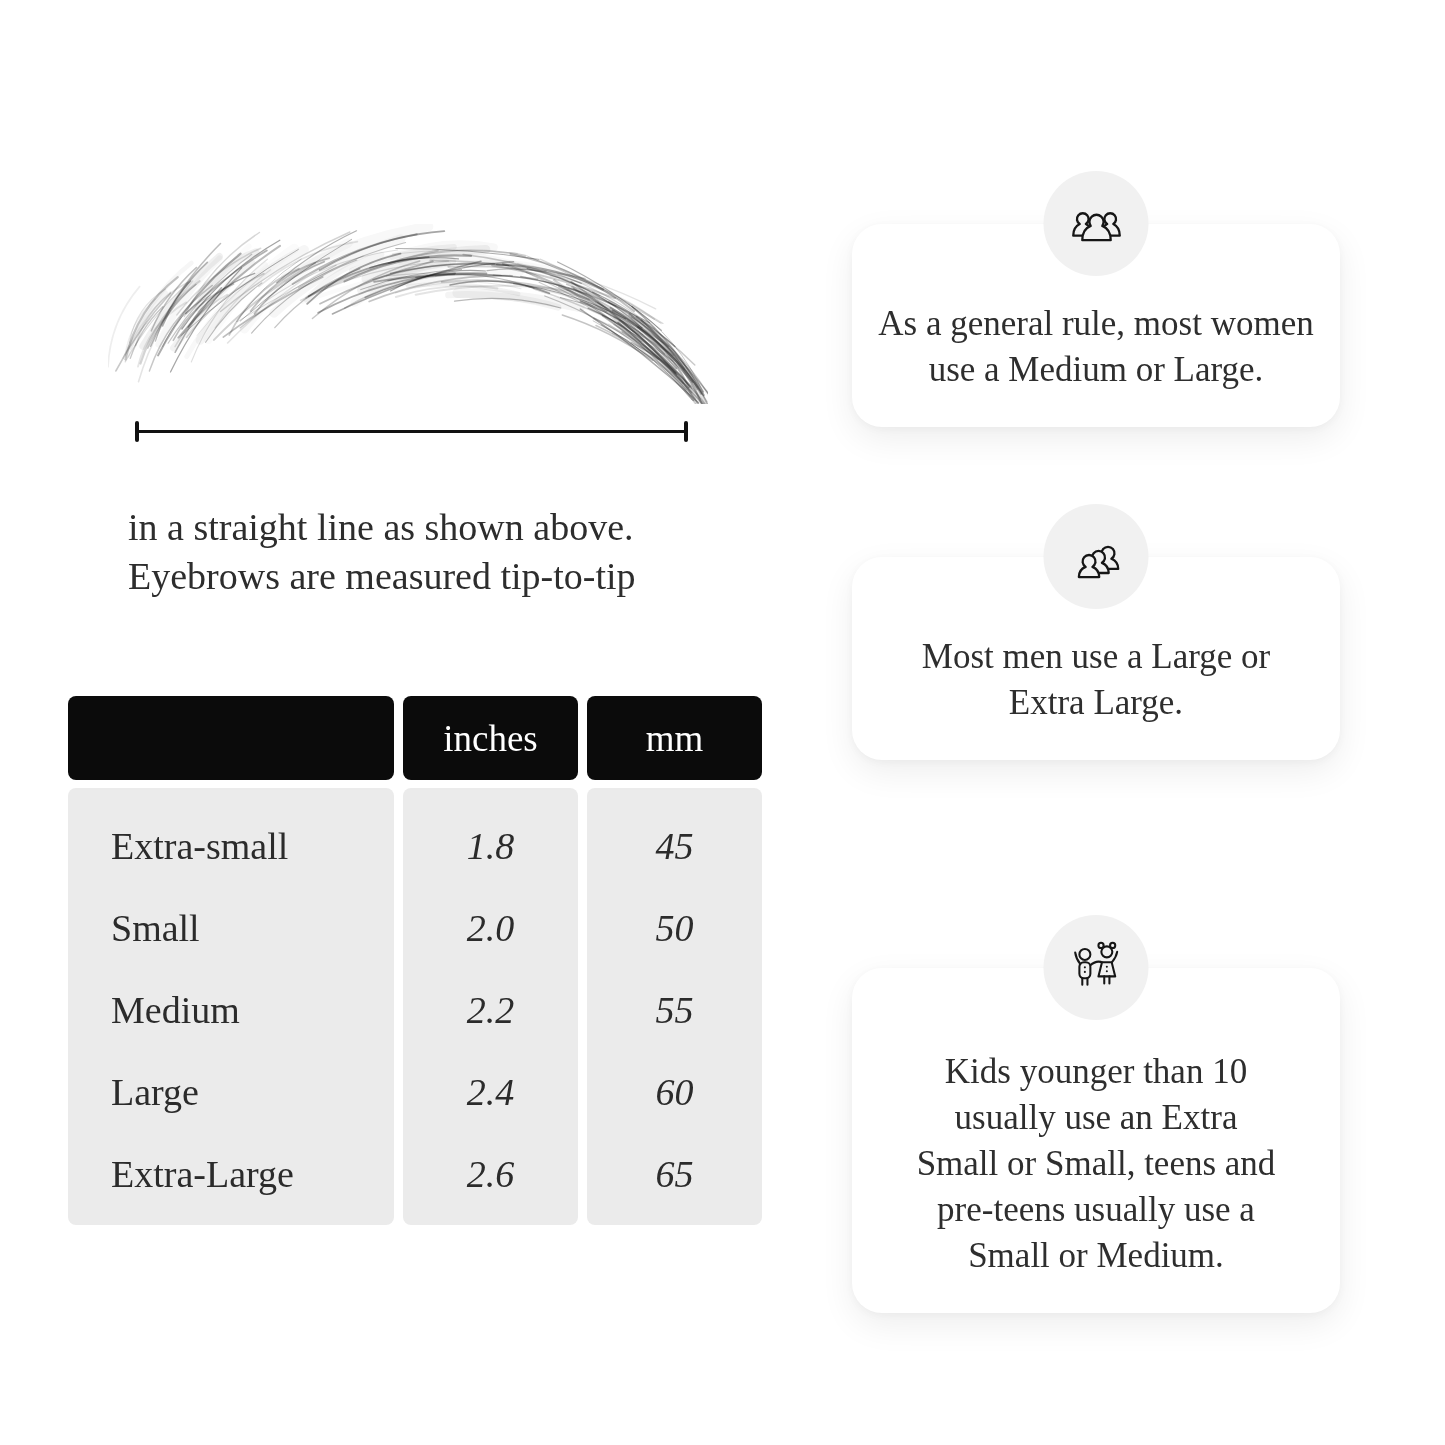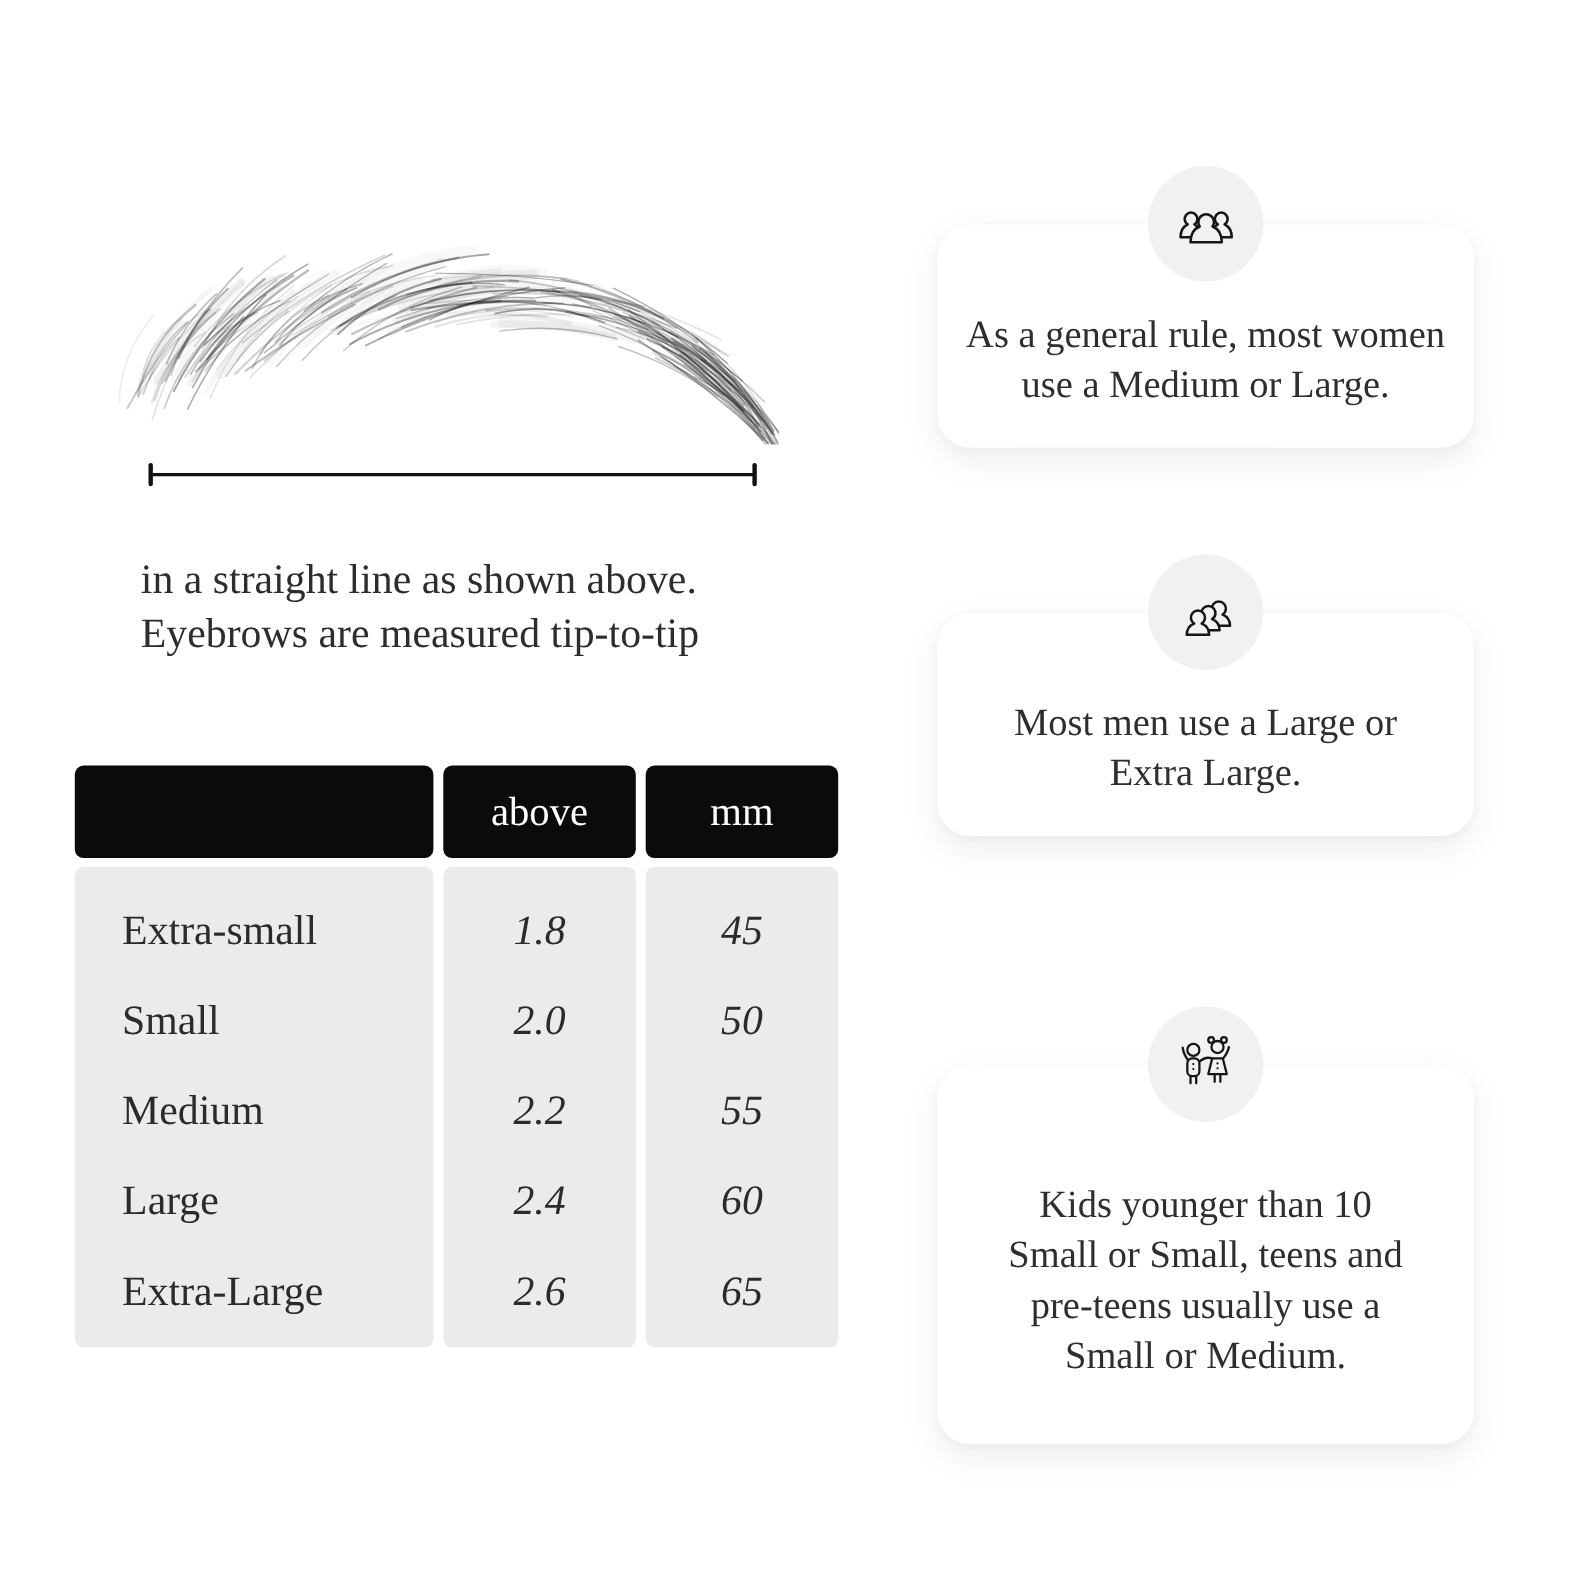--- a/index.html
+++ b/index.html
@@ -21,21 +21,21 @@
     display:flex;align-items:center;justify-content:center;font-size:37px;}
   .tcol{background:#ebebeb;border-radius:8px;height:437px;box-sizing:border-box;padding-top:17px;}
   .trow{height:82px;display:flex;align-items:center;font-size:38px;color:#2b2b2b;}
   .tcol.c1 .trow{padding-left:43px;}
   .tcol.c2 .trow,.tcol.c3 .trow{justify-content:center;font-style:italic;}
   
   .tip-card{position:absolute;left:852px;width:488px;background:#ffffff;border-radius:30px;
     box-shadow:0 12px 34px rgba(0,0,0,.07),0 2px 8px rgba(0,0,0,.035);
     display:flex;flex-direction:column;align-items:center;justify-content:center;
     text-align:center;font-size:35px;line-height:46px;color:#2e2e2e;box-sizing:border-box;}
-  .tip-card.card-1{top:204px;height:203px;padding-top:42px;}
+  .tip-card.card-1{top:224px;height:203px;padding-top:42px;}
   .tip-card.card-2{top:557px;height:203px;padding-top:42px;}
   .tip-card.card-3{top:968px;height:345px;padding-top:46px;}
   .icon-circle{position:absolute;top:-53px;left:50%;transform:translateX(-50%);
     width:105px;height:105px;border-radius:50%;background:#f1f1f1;
     display:flex;align-items:center;justify-content:center;}
   .icon-circle svg{width:62px;height:62px;display:block;}
 </style>
 </head>
 <body>
 
@@ -231,21 +231,21 @@
     <div class="mline-tick right"></div>
   </div>
 
   <div class="caption">
     <div>in a straight line as shown above.</div>
     <div>Eyebrows are measured tip-to-tip</div>
   </div>
 
   <div class="size-table">
     <div class="th"></div>
-    <div class="th">above</div>
+    <div class="th">inches</div>
     <div class="th">mm</div>
 
     <div class="tcol c1">
       <div class="trow">Extra-small</div>
       <div class="trow">Small</div>
       <div class="trow">Medium</div>
       <div class="trow">Large</div>
       <div class="trow">Extra-Large</div>
     </div>
     <div class="tcol c2">
@@ -310,18 +310,19 @@
           <g fill="#161616" stroke="none">
             <circle cx="30" cy="47" r="1.6"></circle>
               <circle cx="30" cy="54" r="1.6"></circle>
             <circle cx="64" cy="46" r="1.6"></circle>
               <circle cx="64" cy="53" r="1.6"></circle>
           </g>
         </g>
       </svg>
     </div>
     <div>Kids younger than 10</div>
+    <div>usually use an Extra</div>
     <div>Small or Small, teens and</div>
     <div>pre-teens usually use a</div>
     <div>Small or Medium.</div>
   </div>
 
 </div>
 
 </body></html>

